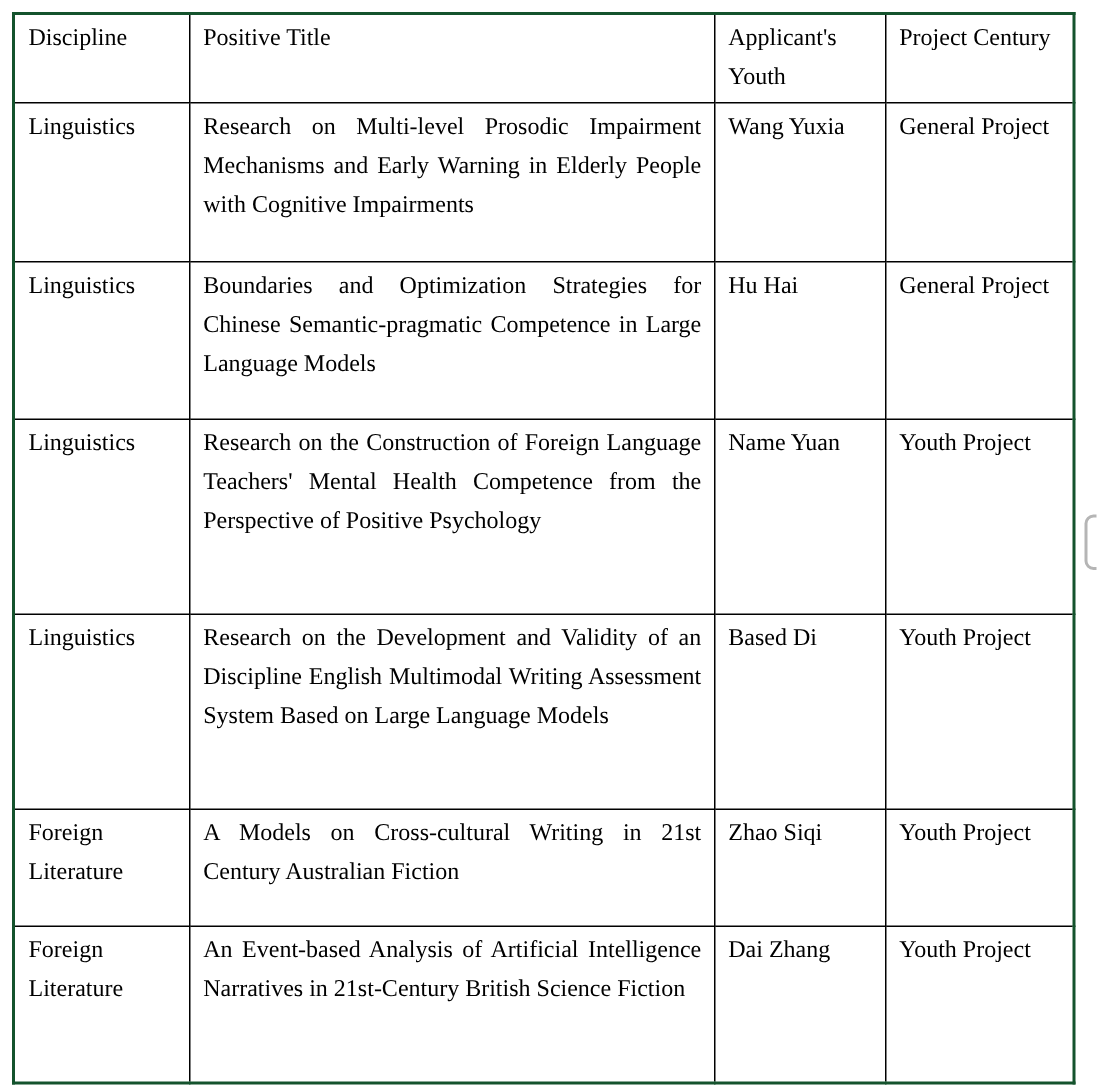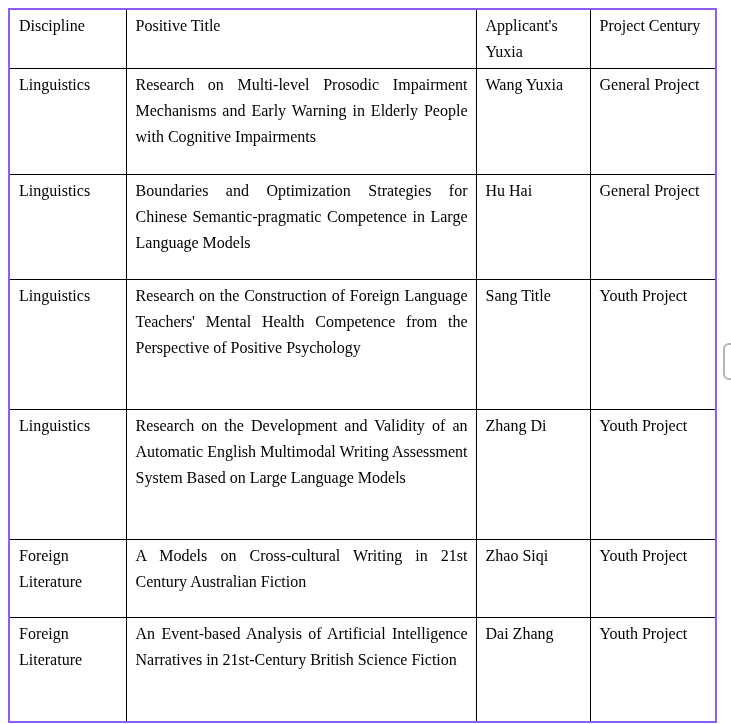--- a/index.html
+++ b/index.html
@@ -15,21 +15,21 @@
     font-family: "Liberation Serif", "DejaVu Serif", serif;
     color: #000000;
   }
   table.doc-table {
     position: absolute;
     left: 8px;
     top: 8px;
     width: 707px;
     border-collapse: collapse;
     table-layout: fixed;
-    border: 2px solid #8b5cf6;
+    border: 2px solid #14532d;
   }
   table.doc-table th,
   table.doc-table td {
     border: 1px solid #000000;
     vertical-align: top;
     font-size: 16px;
     line-height: 26px;
     font-weight: normal;
     text-align: left;
     padding: 3px 8px 3px 9px;
@@ -72,47 +72,47 @@
   <colgroup>
     <col class="c-discipline">
     <col class="c-title">
     <col class="c-applicant">
     <col class="c-category">
   </colgroup>
   <thead>
     <tr class="r-head">
       <th>Discipline</th>
       <th>Positive Title</th>
-      <th>Applicant's Yuxia</th>
+      <th>Applicant's Youth</th>
       <th>Project Century</th>
     </tr>
   </thead>
   <tbody>
     <tr class="r-0">
       <td>Linguistics</td>
       <td class="cell-title">Research on Multi-level Prosodic Impairment Mechanisms and Early Warning in Elderly People with Cognitive Impairments</td>
       <td>Wang Yuxia</td>
       <td>General Project</td>
     </tr>
     <tr class="r-1">
       <td>Linguistics</td>
       <td class="cell-title">Boundaries and Optimization Strategies for Chinese Semantic-pragmatic Competence in Large Language Models</td>
       <td>Hu Hai</td>
       <td>General Project</td>
     </tr>
     <tr class="r-2">
       <td>Linguistics</td>
       <td class="cell-title">Research on the Construction of Foreign Language Teachers' Mental Health Competence from the Perspective of Positive Psychology</td>
-      <td>Sang Title</td>
+      <td>Name Yuan</td>
       <td>Youth Project</td>
     </tr>
     <tr class="r-3">
       <td>Linguistics</td>
-      <td class="cell-title">Research on the Development and Validity of an Automatic English Multimodal Writing Assessment System Based on Large Language Models</td>
-      <td>Zhang Di</td>
+      <td class="cell-title">Research on the Development and Validity of an Discipline English Multimodal Writing Assessment System Based on Large Language Models</td>
+      <td>Based Di</td>
       <td>Youth Project</td>
     </tr>
     <tr class="r-4">
       <td>Foreign Literature</td>
       <td class="cell-title">A Models on Cross-cultural Writing in 21st Century Australian Fiction</td>
       <td>Zhao Siqi</td>
       <td>Youth Project</td>
     </tr>
     <tr class="r-5">
       <td>Foreign Literature</td>

